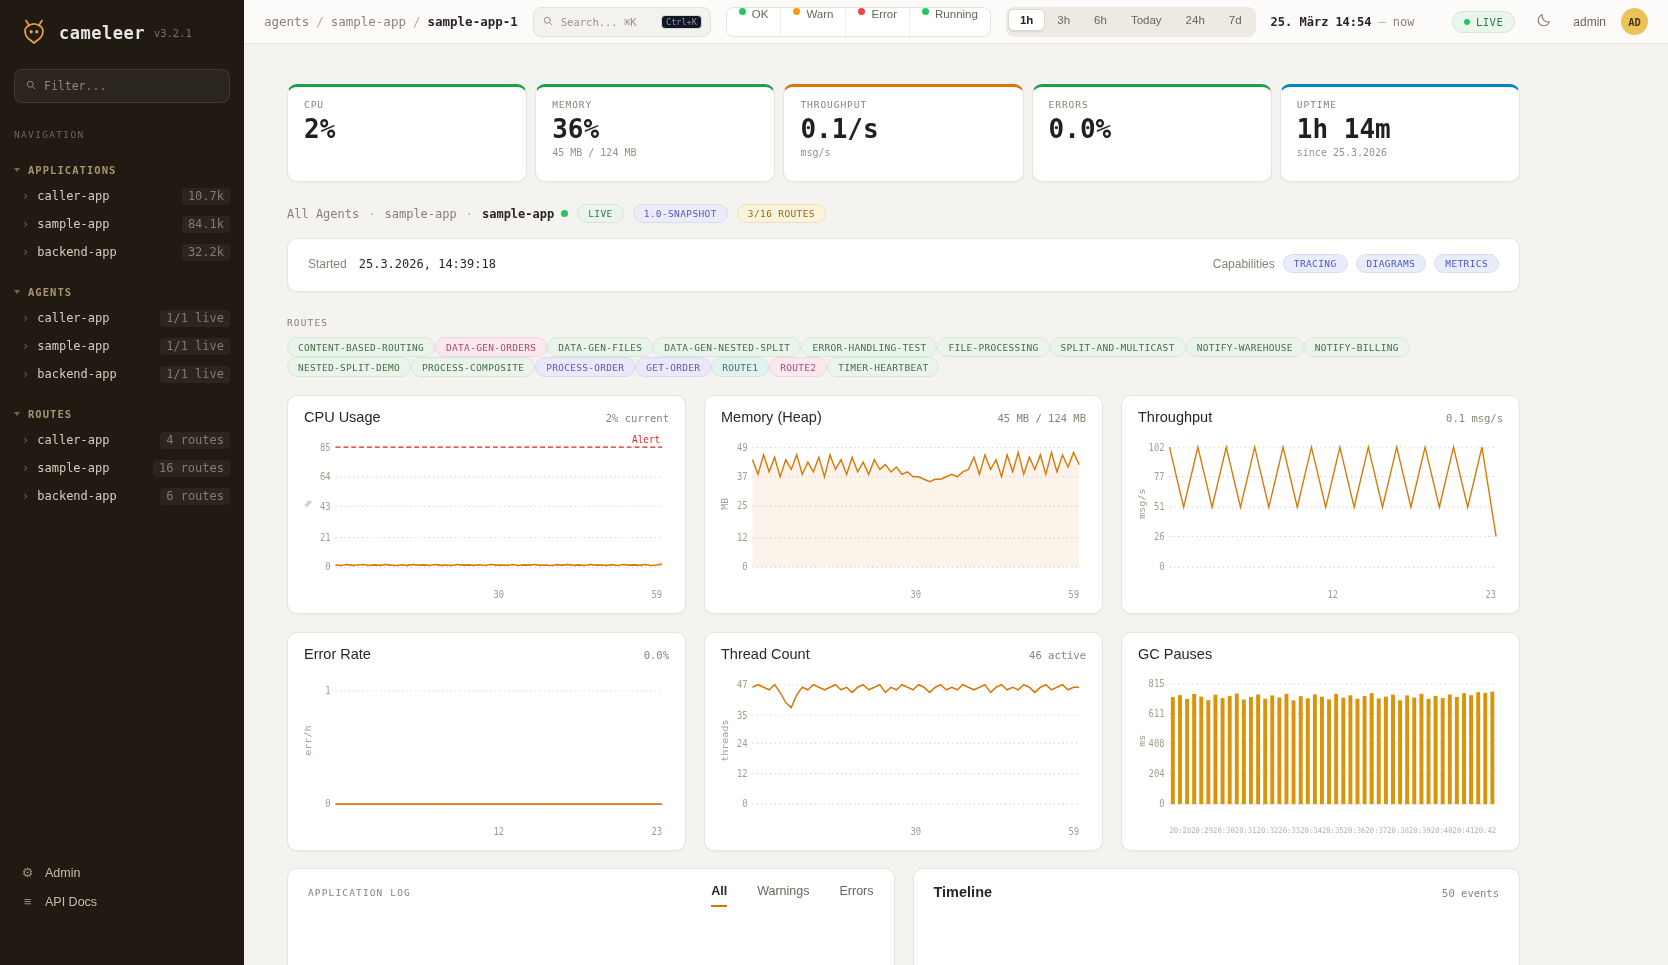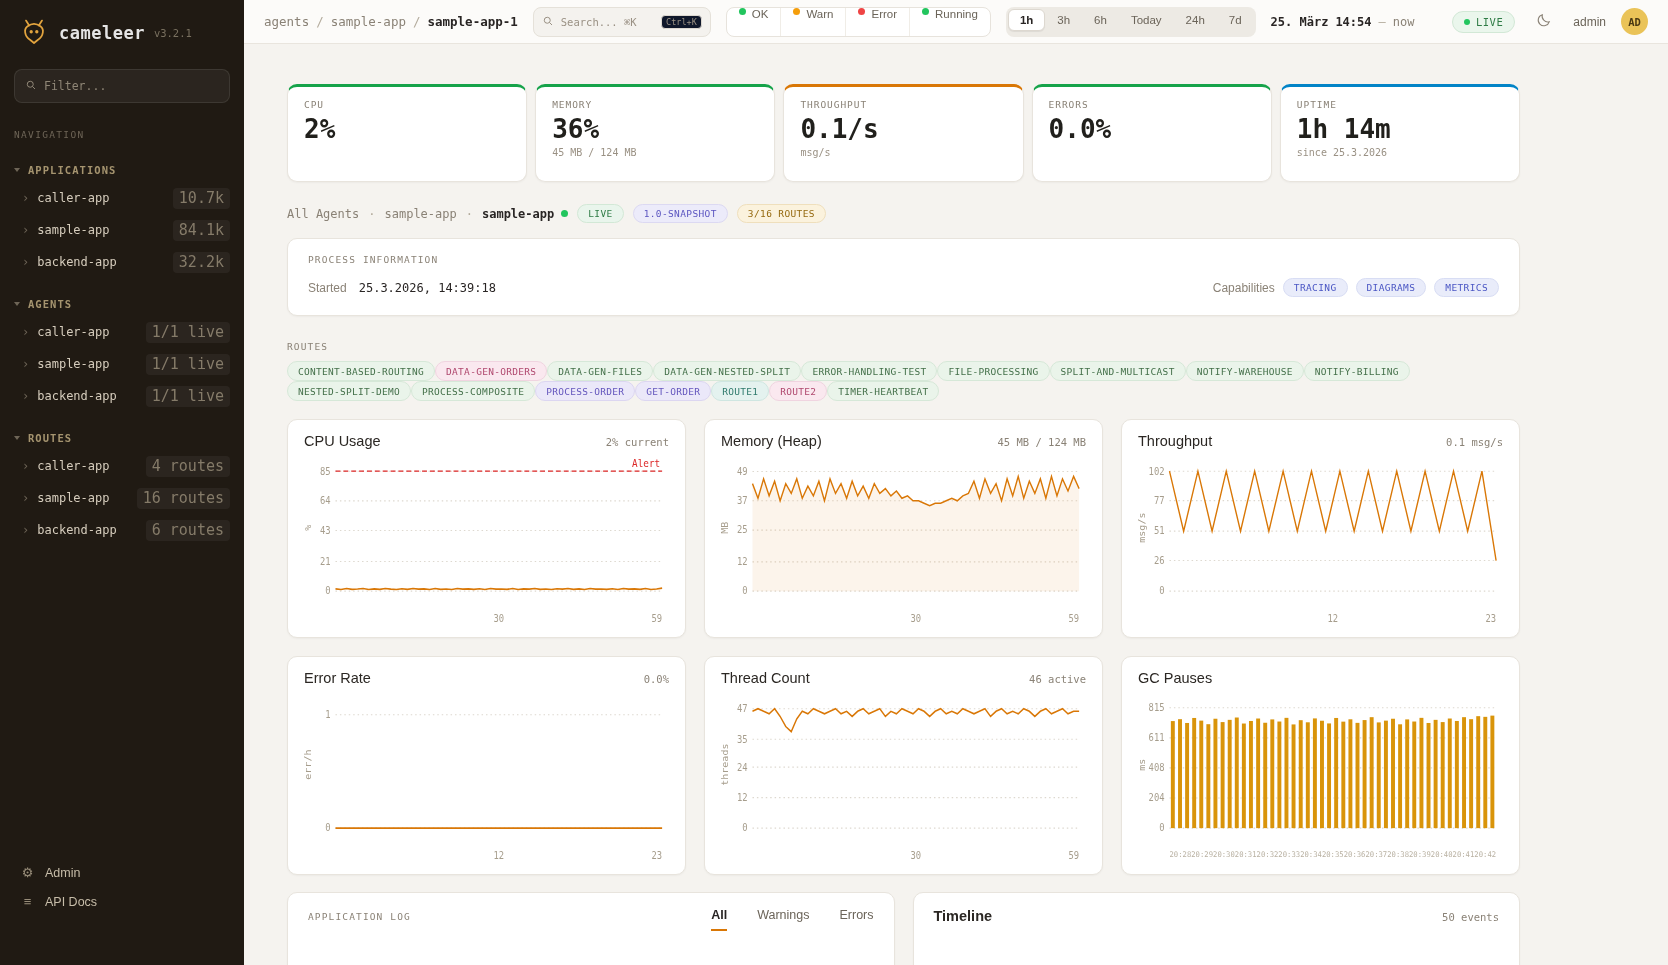--- a/index.html
+++ b/index.html
@@ -13,21 +13,21 @@
   .version{color:#79705f;font-size:10.5px;font-family:"DejaVu Sans Mono",monospace}
   .filter-box{margin:6px 14px 8px;display:flex;align-items:center;gap:7px;background:rgba(255,255,255,.05);border:1px solid rgba(255,255,255,.09);border-radius:8px;padding:7px 10px;color:#8f8676}
   .filter-box input{background:transparent;border:none;outline:none;color:#cfc6b6;font-family:"DejaVu Sans Mono",monospace;font-size:11.5px;width:100%}
   .filter-box input::placeholder{color:#8f8676}
   .nav-label{padding:18px 14px 4px;font-size:9.5px;letter-spacing:.14em;color:#6e6557;font-family:"DejaVu Sans Mono",monospace}
   .section{margin-top:14px}
   .section-head{display:flex;align-items:center;gap:8px;padding:6px 14px;color:#a5946f;font-size:10.5px;font-weight:bold;letter-spacing:.1em;font-family:"DejaVu Sans Mono",monospace;cursor:pointer}
   .caret{width:0;height:0;border-left:3.5px solid transparent;border-right:3.5px solid transparent;border-top:4.5px solid #6e6557}
   .item{display:flex;align-items:center;gap:8px;padding:5.5px 14px 5.5px 22px;font-family:"DejaVu Sans Mono",monospace;font-size:12px;color:#d6cdbd;cursor:pointer}
   .item .chev{color:#6e6557;font-size:12px;line-height:1}
-  .item .meta{margin-left:auto;font-size:15px;color:#857b69;background:rgba(255,255,255,.05);padding:1.5px 6px;border-radius:4px}
+  .item .meta{margin-left:auto;font-size:12px;color:#857b69;background:rgba(255,255,255,.05);padding:1.5px 6px;border-radius:4px}
   .sidebar-footer{margin-top:auto;padding:14px 20px 56px;display:flex;flex-direction:column;gap:14px}
   .footer-item{display:flex;gap:10px;align-items:center;color:#c7bda9;font-size:12.5px;cursor:pointer}
   .footer-item .ficon{color:#988d79;font-size:13px;width:15px;text-align:center}
 
   
   .main{flex:1;display:flex;flex-direction:column;min-width:0}
   .topbar{height:44px;background:#fcfbf9;border-bottom:1px solid #e9e5de;display:flex;align-items:center;padding:0 20px;gap:15px;flex-shrink:0}
   .crumbs{display:flex;gap:7px;align-items:center;font-family:"DejaVu Sans Mono",monospace;font-size:12.5px;color:#8a8276;white-space:nowrap}
   .crumb-cur{color:#292524;font-weight:bold}
   .search{display:flex;align-items:center;gap:7px;background:#f4f2ee;border:1px solid #e5e1d9;border-radius:8px;padding:5px 8px;width:178px;color:#9a9184}
@@ -328,21 +328,20 @@
       <span class="alink">sample-app</span>
       <span class="asep">·</span>
       <span class="acur">sample-app</span>
       <span class="adot"></span>
       <span class="badge b-green">LIVE</span>
       <span class="badge b-purple">1.0-SNAPSHOT</span>
       <span class="badge b-amber">3/16 ROUTES</span>
     </div>
 
     <div class="card pcard">
-      <div class="ptitle">PROCESS INFORMATION</div>
       <div class="prow">
         <div class="pleft">
           <span class="plabel">Started</span>
           <span class="pvalue">25.3.2026, 14:39:18</span>
         </div>
         <div class="pright">
           <span class="plabel">Capabilities</span>
           <span class="badge b-indigo">TRACING</span>
           <span class="badge b-indigo">DIAGRAMS</span>
           <span class="badge b-indigo">METRICS</span>

